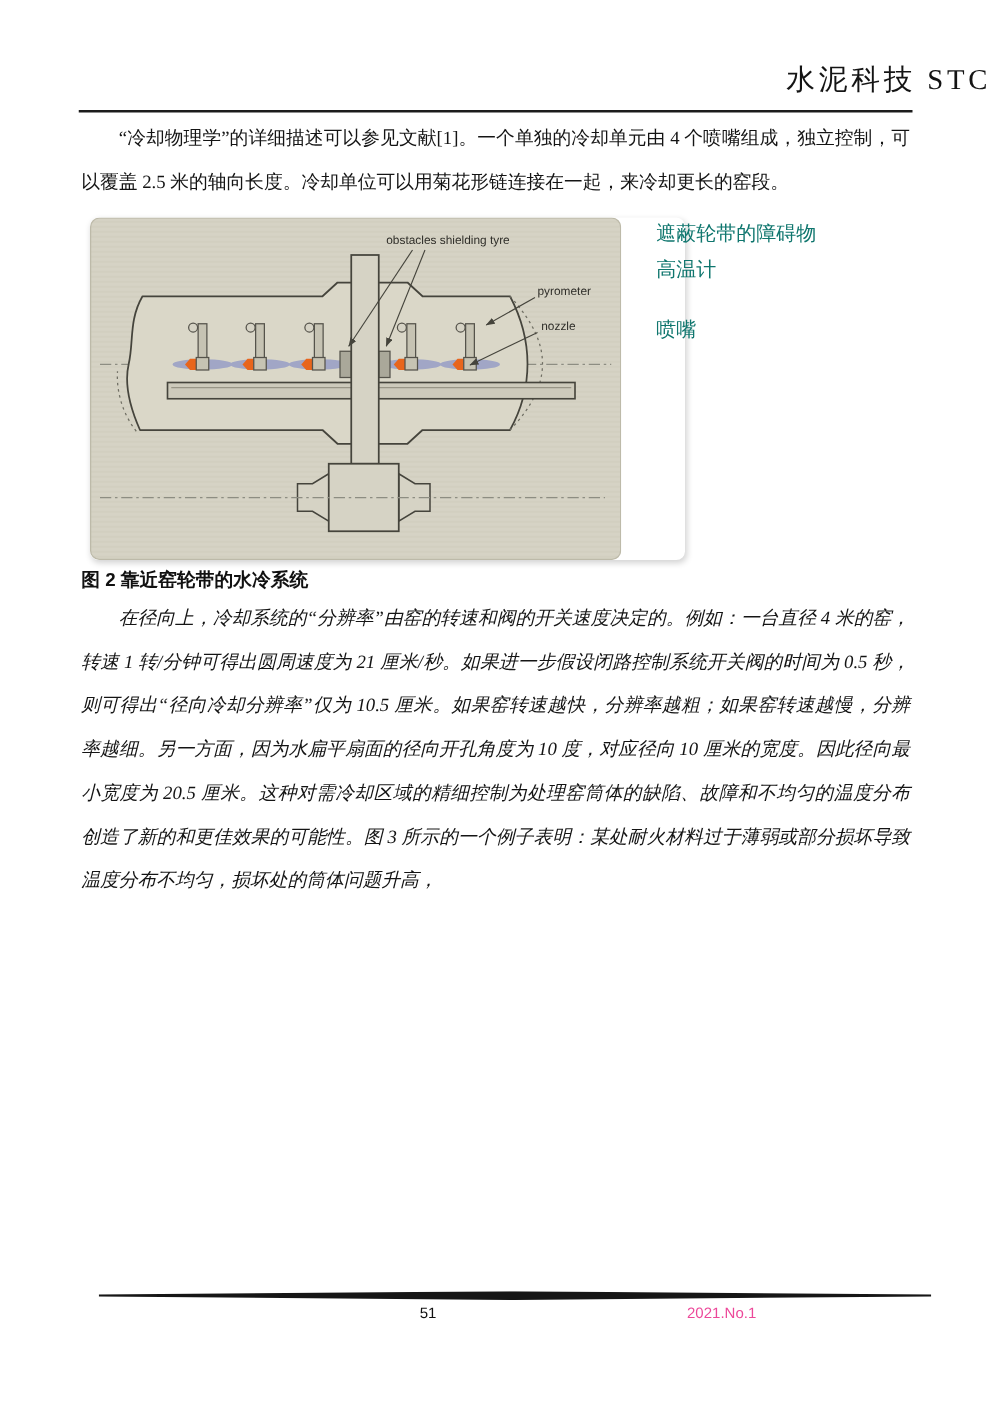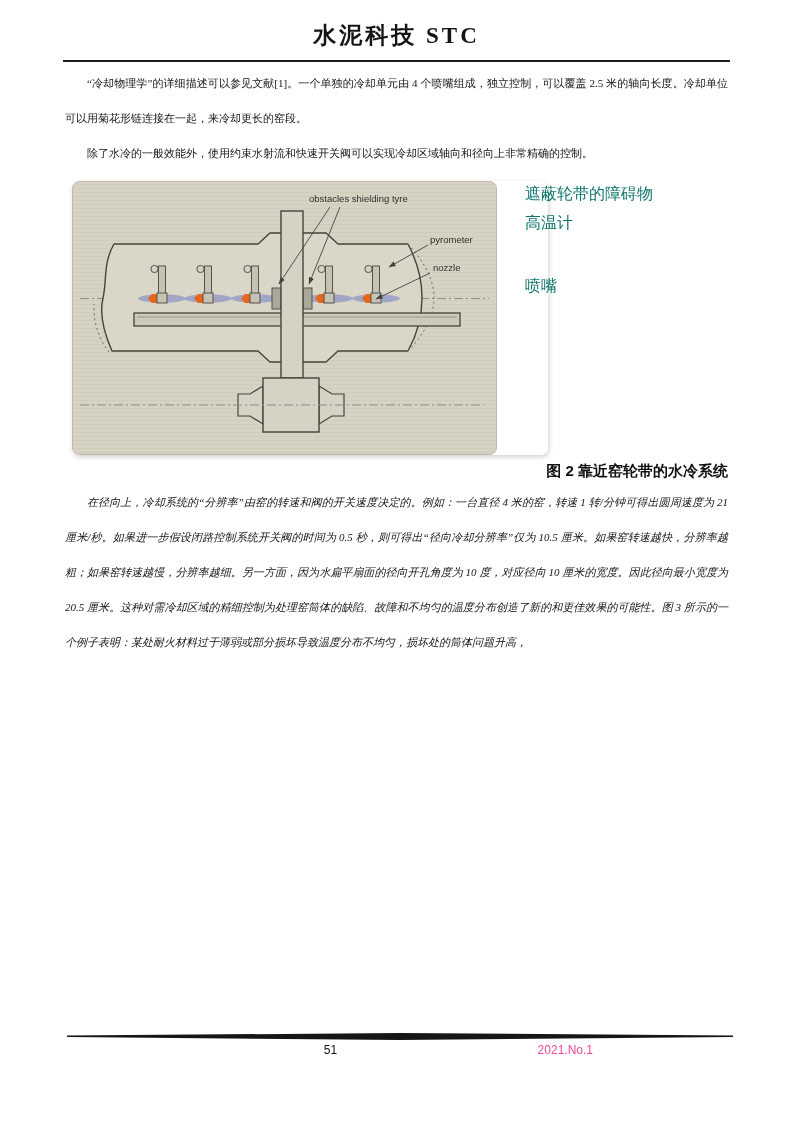--- a/index.html
+++ b/index.html
@@ -1,40 +1,40 @@
 <!DOCTYPE html>
 <html><head>
 <meta charset="utf-8">
 <style>
   html,body{margin:0;padding:0;background:#ffffff;}
   .page{
     position:relative;width:793px;height:1122px;background:#ffffff;overflow:hidden;
     font-family:"Liberation Serif","DejaVu Serif",serif;color:#141414;
   }
   .journal-title{
-    text-align:center;padding-top:20px;font-size:23px;font-weight:bold;letter-spacing:3px;
+    text-align:right;padding-top:48px;font-size:23px;font-weight:normal;letter-spacing:3px;
   }
   .header-rule{margin:9px 63px 0 63px;border-top:2px solid #1c1c1c;height:0;}
   .content{margin:4px 65px 0 65px;width:663px;}
   .content p{
-    margin:0;font-size:11px;line-height:35px;text-indent:2em;text-align:justify;
+    margin:0;font-size:15px;line-height:35px;text-indent:2em;text-align:justify;
   }
   .figure-row{position:relative;margin:10px 0 0 7px;height:274px;}
   .figure-wrap{
     position:absolute;left:0;top:0;width:476px;height:274px;border-radius:7px;
     box-shadow:1px 2px 5px rgba(0,0,0,0.18);
   }
   .side-labels{position:absolute;left:453px;top:0;width:210px;height:100%;}
   .side-label{position:absolute;left:0;font-size:16px;white-space:nowrap;color:#0f766e;}
   .caption{
-    text-align:right;font-family:"Liberation Sans","DejaVu Sans",sans-serif;
+    text-align:left;font-family:"Liberation Sans","DejaVu Sans",sans-serif;
     font-weight:bold;font-size:15px;margin-top:7px;color:#111;
   }
   .after-caption{margin-top:4px !important;font-style:italic;}
-  .footer{position:absolute;left:4px;top:1033px;width:653px;height:60px;}
+  .footer{position:absolute;left:16px;top:1033px;width:653px;height:60px;}
   .footer-rule{display:block;margin-left:63px;width:666px;height:7px;}
   .page-number{
     position:absolute;top:10px;left:0;width:100%;text-align:center;
     font-family:"Liberation Sans","DejaVu Sans",sans-serif;font-size:12px;color:#111;
   }
   .issue{
     position:absolute;top:10px;right:64px;
     font-family:"Liberation Sans","DejaVu Sans",sans-serif;font-size:12px;color:#ec4899;
   }
   .diagram-label{
@@ -46,21 +46,20 @@
 
 <div class="page">
 
   <div>
     <div class="journal-title">水泥科技 STC</div>
     <div class="header-rule"></div>
   </div>
 
   <div class="content">
     <p>“冷却物理学”的详细描述可以参见文献[1]。一个单独的冷却单元由 4 个喷嘴组成，独立控制，可以覆盖 2.5 米的轴向长度。冷却单位可以用菊花形链连接在一起，来冷却更长的窑段。</p>
-    <p>除了水冷的一般效能外，使用约束水射流和快速开关阀可以实现冷却区域轴向和径向上非常精确的控制。</p>
 
     <div class="figure-row">
       <div class="figure-wrap">
         <svg viewBox="0 0 425 274" width="425" height="274">
           <defs>
             <marker id="arr" markerWidth="9" markerHeight="8" refX="7.5" refY="3" orient="auto">
               <path d="M0,0 L8,3 L0,6 Z" fill="#45443c"></path>
             </marker>
             <pattern id="scan" width="6" height="4" patternUnits="userSpaceOnUse">
               <rect width="6" height="4" fill="#d6d3c5"></rect>
@@ -144,21 +143,21 @@
 
           <text x="237" y="21" class="diagram-label">obstacles shielding tyre</text>
           <text x="358" y="62" class="diagram-label">pyrometer</text>
           <text x="361" y="90" class="diagram-label">nozzle</text>
         </svg>
       </div>
 
       <div class="side-labels">
         <span class="side-label" style="top:3px">遮蔽轮带的障碍物</span>
         <span class="side-label" style="top:32px">高温计</span>
-        <span class="side-label" style="top:95px">喷嘴</span>
+        <span class="side-label" style="top:80px">喷嘴</span>
       </div>
     </div>
 
     <div class="caption">图 2 靠近窑轮带的水冷系统</div>
 
     <p class="after-caption">在径向上，冷却系统的“分辨率”由窑的转速和阀的开关速度决定的。例如：一台直径 4 米的窑，转速 1 转/分钟可得出圆周速度为 21 厘米/秒。如果进一步假设闭路控制系统开关阀的时间为 0.5 秒，则可得出“径向冷却分辨率”仅为 10.5 厘米。如果窑转速越快，分辨率越粗；如果窑转速越慢，分辨率越细。另一方面，因为水扁平扇面的径向开孔角度为 10 度，对应径向 10 厘米的宽度。因此径向最小宽度为 20.5 厘米。这种对需冷却区域的精细控制为处理窑筒体的缺陷、故障和不均匀的温度分布创造了新的和更佳效果的可能性。图 3 所示的一个例子表明：某处耐火材料过于薄弱或部分损坏导致温度分布不均匀，损坏处的筒体问题升高，</p>
   </div>
 
   <div class="footer">
     <svg class="footer-rule" viewBox="0 0 666 7" preserveAspectRatio="none">

